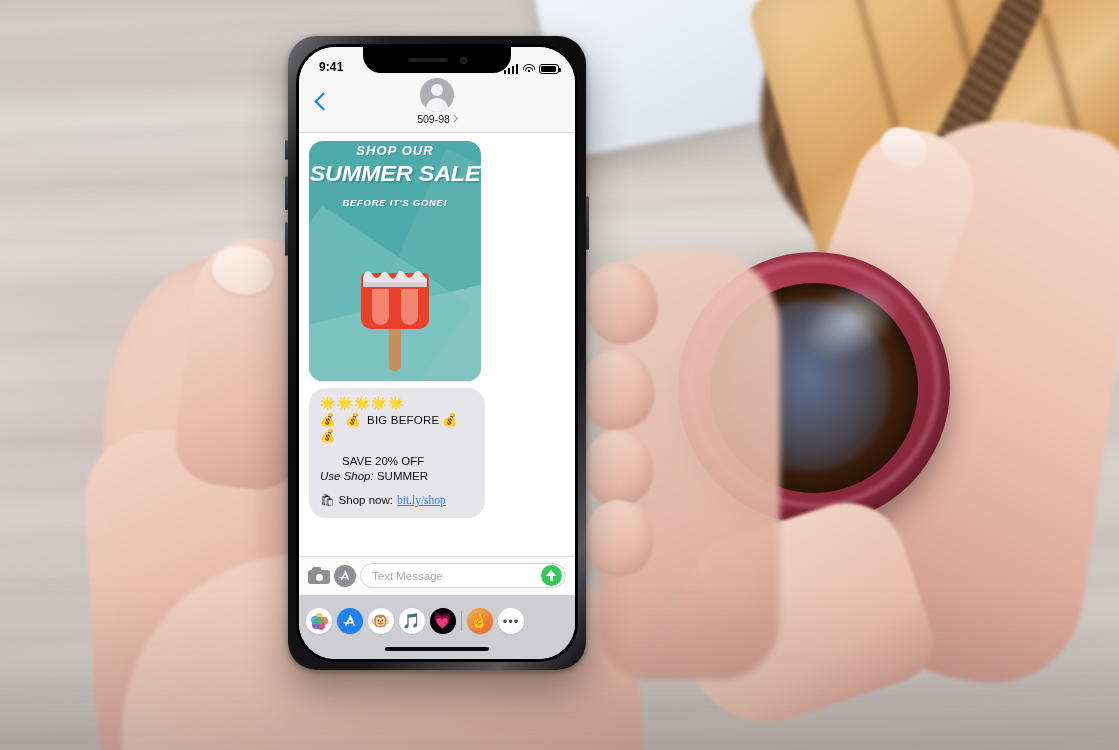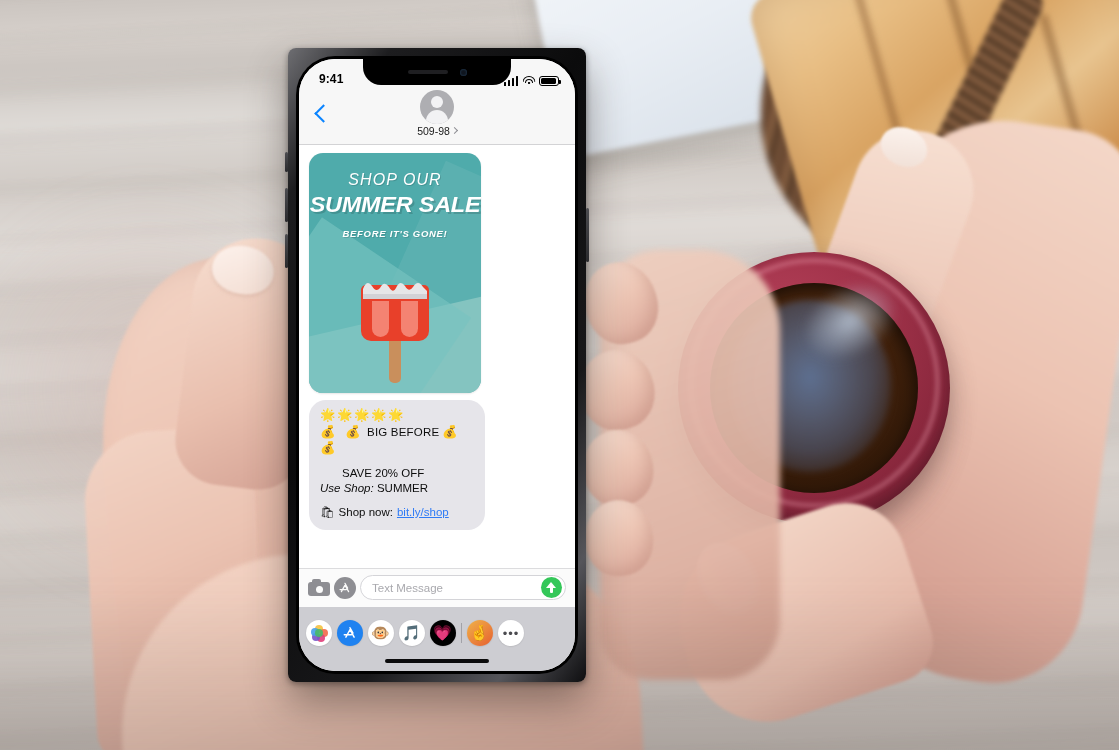--- a/index.html
+++ b/index.html
@@ -260,23 +260,23 @@
     border-radius: 50% 50% 46% 46%;
     background: linear-gradient(150deg, #fdf6f1, #eedfd6);
     transform: rotate(-32deg);
     filter: blur(1px);
     box-shadow: inset 0 -3px 6px rgba(200,165,150,.4);
   }
 
   
   .phone {
     position: absolute;
-    left: 288px; top: 48px;
+    left: 288px; top: 36px;
     width: 298px; height: 634px;
-    border-radius: 8px;
+    border-radius: 28px;
     background: linear-gradient(125deg, #6e6e72 0%, #1d1d1f 14%, #0b0b0c 40%, #18181a 70%, #55555a 88%, #0e0e10 100%);
     box-shadow: 0 20px 40px rgba(45,35,32,.45), 0 2px 6px rgba(0,0,0,.4);
     padding: 8px;
   }
   .phone-inner {
     width: 100%; height: 100%;
     border-radius: 39px;
     background: #000;
     padding: 3px;
     overflow: hidden;
@@ -416,22 +416,22 @@
   .card-diag2 {
     position: absolute; right: -70px; top: 30px; width: 180px; height: 330px;
     background: rgba(255,255,255,.07); transform: rotate(24deg);
   }
   .card-diag3 {
     position: absolute; left: -50px; bottom: -30px; width: 180px; height: 170px;
     background: rgba(120,195,192,.65); transform: rotate(34deg);
   }
   .card-txt { position: relative; z-index: 3; text-align: center; width: 100%; }
   .shop-our {
-    font-size: 16px; color: #fff; font-weight: normal; font-style: italic;
-    letter-spacing: 1.1px; margin-top: 18px;
+    font-size: 13px; color: #fff; font-weight: bold; font-style: italic;
+    letter-spacing: 1.1px; margin-top: 2px;
     text-shadow: 1px 1px 0 rgba(0,0,0,.13);
   }
   .summer-sale {
     font-size: 22.5px; color: #fff; font-weight: bold; font-style: italic;
     letter-spacing: -0.2px; margin-top: 5px; line-height: 1;
     text-shadow: 2px 2px 0 rgba(0,0,0,.14);
     transform: scaleX(1.04);
   }
   .before-gone {
     font-size: 9.5px; color: #fff; font-weight: bold; font-style: italic;
@@ -474,21 +474,21 @@
     border-bottom-right-radius: 14px; z-index: -1;
   }
   .bubble-emojis { font-size: 12.5px; letter-spacing: 1.5px; line-height: 1.1; margin-bottom: 1px; }
   .bubble-p { margin-bottom: 9px; }
   .bubble-savings { margin-bottom: 9px; font-size: 11.5px; letter-spacing: .2px; }
   .bubble-savings .moneybag { font-size: 12.5px; letter-spacing: 3px; }
   .bubble-save { font-weight: normal; margin-left: 22px; }
   .bubble-code { margin-bottom: 9px; }
   .bubble-code em { font-style: italic; }
   .bubble-link { display: flex; align-items: center; gap: 4px; }
-  .bubble-link a { color: #2f7bf6; text-decoration: underline; cursor: pointer; }
+  .bubble-link a { color: #2f7bf6; text-decoration: underline; cursor: pointer; font-family: Liberation Serif, serif; }
 
   
   .input-bar {
     background: #fbfbfb;
     border-top: .5px solid #dcdcde;
     padding: 6px 9px 7px;
     display: flex; align-items: center; gap: 4px;
     flex-shrink: 0;
   }
   .cam-icon { width: 22px; height: 17px; position: relative; flex-shrink: 0; cursor:pointer; }

